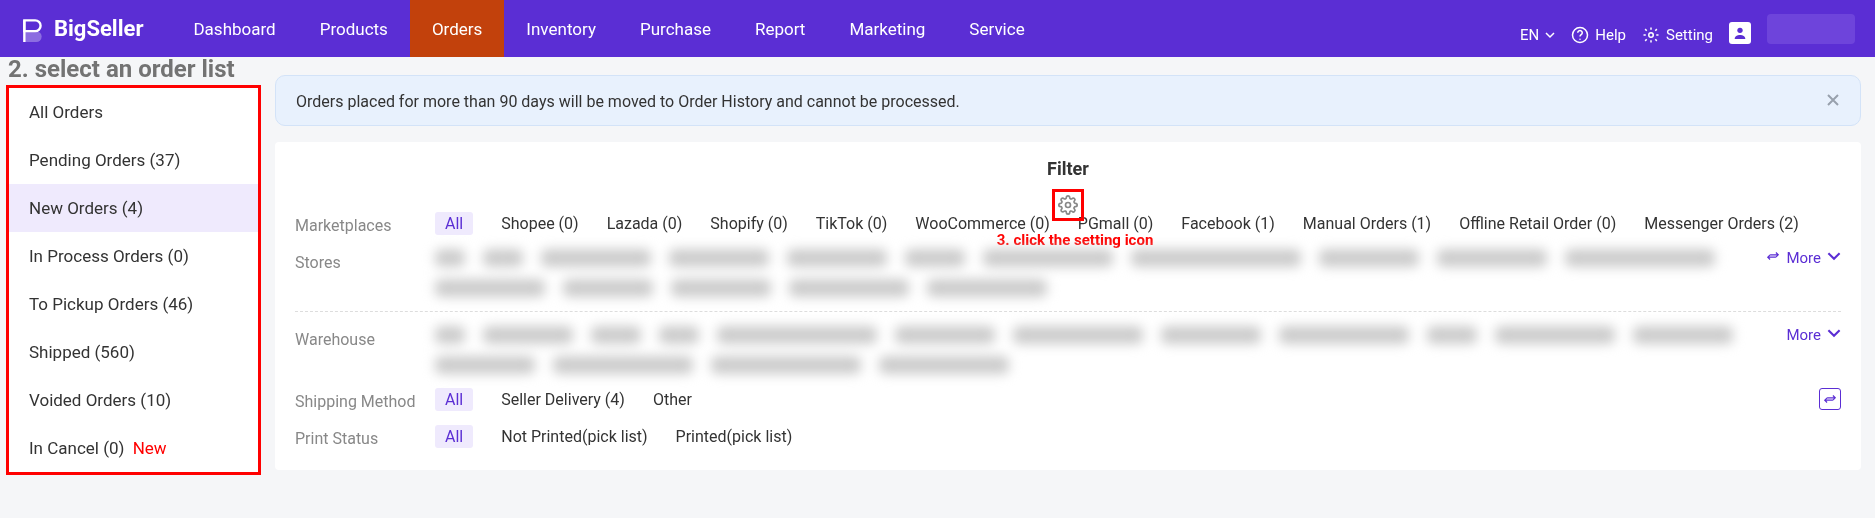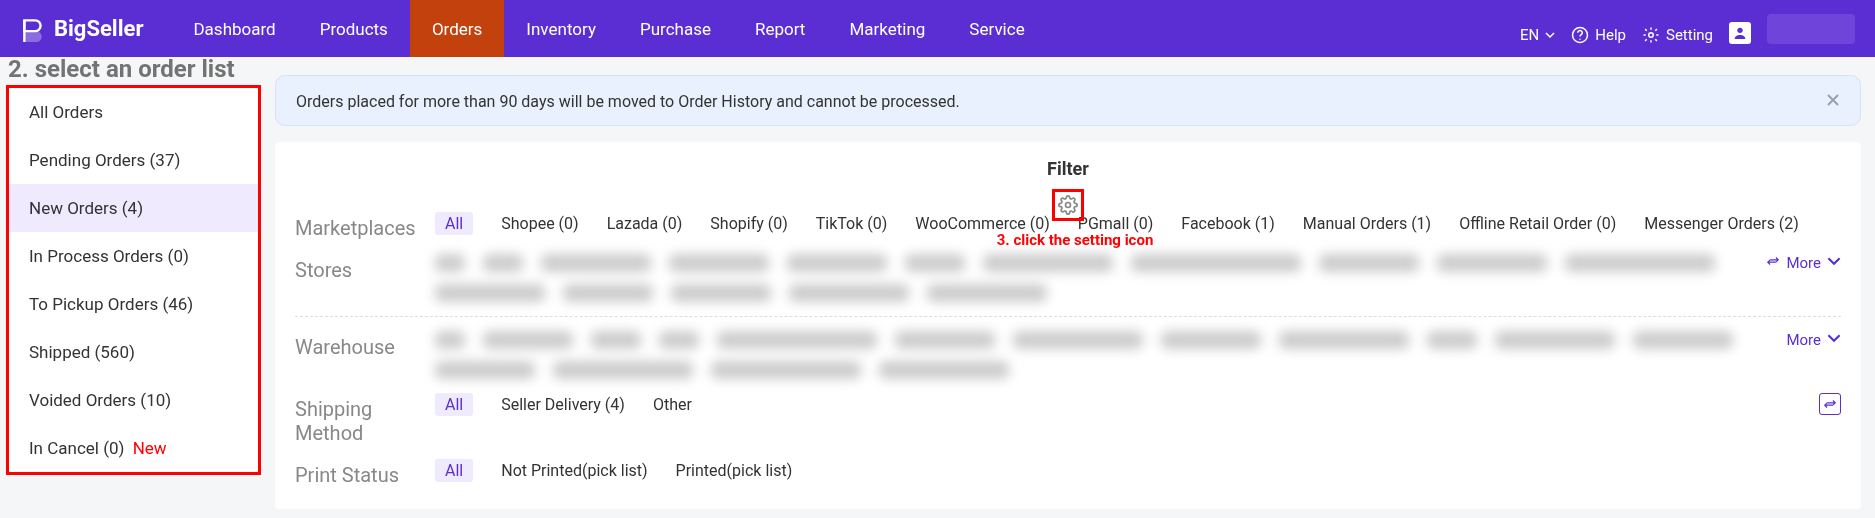--- a/index.html
+++ b/index.html
@@ -30,21 +30,21 @@
   .banner .close { margin-left: auto; color: #98a1ad; cursor: pointer; font-size: 18px; }
   
   .panel { background: #fff; margin-top: 16px; padding: 16px 20px 10px 20px; border-radius: 4px; position: relative; }
   .filter-head { display: flex; align-items: center; gap: 10px; margin-bottom: 18px; position: relative; height:36px;flex-direction:column;}
   .filter-label { font-size: 18px; font-weight: 700; }
   .gear-wrap { border: 3px solid #f00; padding: 3px; display: inline-flex; align-items: center; justify-content: center; }
   .gear-wrap svg { width: 20px; height: 20px; color: #888; }
   .annot2 { color: #f00; font-size: 15px; font-weight: 700; margin-left: 14px; }
   
   .frow { display: flex; align-items: flex-start; margin-bottom: 14px; }
-  .frow .lbl { width: 140px; color: #888; font-size: 20px; padding-top: 4px; }
+  .frow .lbl { width: 140px; color: #888; font-size: 16px; padding-top: 4px; }
   .chips { display: flex; flex-wrap: wrap; gap: 28px 28px; align-items: center; flex: 1; font-size: 16px;}
   .chip { color: #333; cursor: pointer; }
   .chip.all { background: #efeafd; color: #5b2ed4; padding: 2px 10px; border-radius: 3px; }
   .more { color: #5b2ed4; font-size: 15px; display: flex; align-items: flex-start; gap: 6px; cursor: pointer; margin-left: 12px; white-space:nowrap;}
   .more svg { width: 14px; height: 14px; }
   .expand-btn { border: 1px solid #5b2ed4; border-radius: 3px; width: 22px; height: 22px; display:flex;align-items:center;justify-content:center; color:#5b2ed4; cursor:pointer; margin-left:12px;}
   .expand-btn svg{width:14px;height:14px;}
   .dashed { border-top: 1px dashed #ddd; margin: 6px 0 14px 0; }
   .blur-row { display: flex; flex-wrap: wrap; gap: 12px 18px; filter: blur(6px); flex:1;}
   .blur-pill { background: #ccc; border-radius: 6px; height: 18px; }

